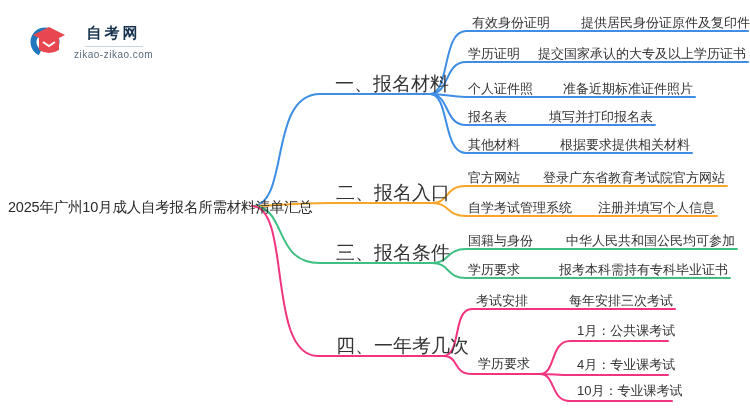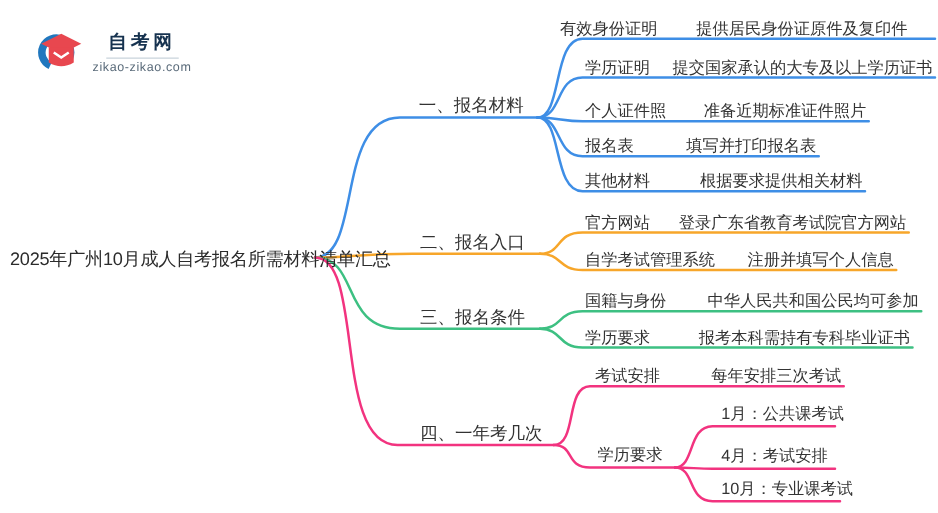--- a/index.html
+++ b/index.html
@@ -9,21 +9,21 @@
   }
   svg.connectors{position:absolute;left:0;top:0;width:750px;height:410px;}
   .p1{stroke:var(--branch1);} .p2{stroke:var(--branch2);}
   .p3{stroke:var(--branch3);} .p4{stroke:var(--branch4);}
   svg.connectors path{fill:none;stroke-width:2;stroke-linecap:round;}
   .node{position:absolute;font-size:13px;line-height:16px;white-space:nowrap;}
   .row{position:absolute;display:flex;justify-content:space-between;align-items:flex-end;
        height:17px;font-size:13px;line-height:15px;white-space:nowrap;}
   .root-title{position:absolute;left:8px;top:198px;font-size:14.5px;color:#2b2b2b;
               letter-spacing:-0.2px;white-space:nowrap;}
-  .branch-label{font-size:14px;}
+  .branch-label{font-size:19px;}
   
   .logo{position:absolute;left:30px;top:22px;display:flex;align-items:flex-start;gap:8px;}
   .logo-text{display:flex;flex-direction:column;align-items:center;}
   .logo-title{font-size:15px;font-weight:bold;color:#16324f;letter-spacing:3px;
               padding:2px 2px 3px 2px;border-bottom:1px solid #c9d4dc;}
   .logo-domain{font-size:10px;color:#5a6b7a;padding-top:2px;letter-spacing:0.5px;}
 </style>
 </head>
 <body>
 
@@ -69,21 +69,21 @@
     </span>
   </div>
 
   <div class="root-title">2025年广州10月成人自考报名所需材料清单汇总</div>
 
   <div class="node branch-label" style="left:335px;top:76px">一、报名材料</div>
   <div class="node branch-label" style="left:336px;top:185px">二、报名入口</div>
   <div class="node branch-label" style="left:336px;top:245px">三、报名条件</div>
   <div class="node branch-label" style="left:336px;top:338px">四、一年考几次</div>
 
-  <div class="row" style="left:448px;top:13px;width:278px">
+  <div class="row" style="left:472px;top:13px;width:278px">
     <span>有效身份证明</span>
     <span>提供居民身份证原件及复印件</span>
   </div>
   <div class="row" style="left:468px;top:44px;width:278px">
     <span>学历证明</span>
     <span>提交国家承认的大专及以上学历证书</span>
   </div>
   <div class="row" style="left:468px;top:79px;width:225px">
     <span>个人证件照</span>
     <span>准备近期标准证件照片</span>
@@ -114,16 +114,16 @@
     <span>学历要求</span>
     <span>报考本科需持有专科毕业证书</span>
   </div>
 
   <div class="row" style="left:476px;top:291px;width:197px">
     <span>考试安排</span>
     <span>每年安排三次考试</span>
   </div>
   <div class="node" style="left:478px;top:356px">学历要求</div>
   <div class="node" style="left:577px;top:323px">1月：公共课考试</div>
-  <div class="node" style="left:577px;top:357px">4月：考试安排</div>
+  <div class="node" style="left:577px;top:357px">4月：专业课考试</div>
   <div class="node" style="left:577px;top:383px">10月：专业课考试</div>
 
 </div>
 
 </body></html>

